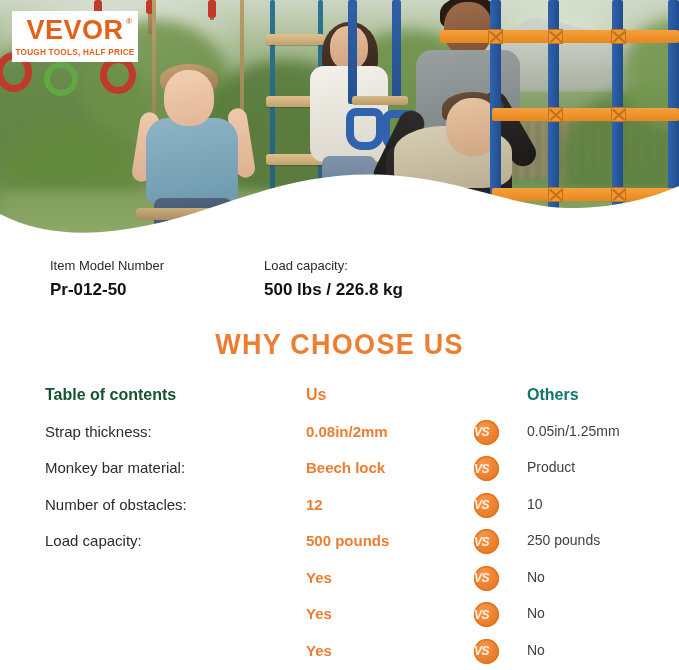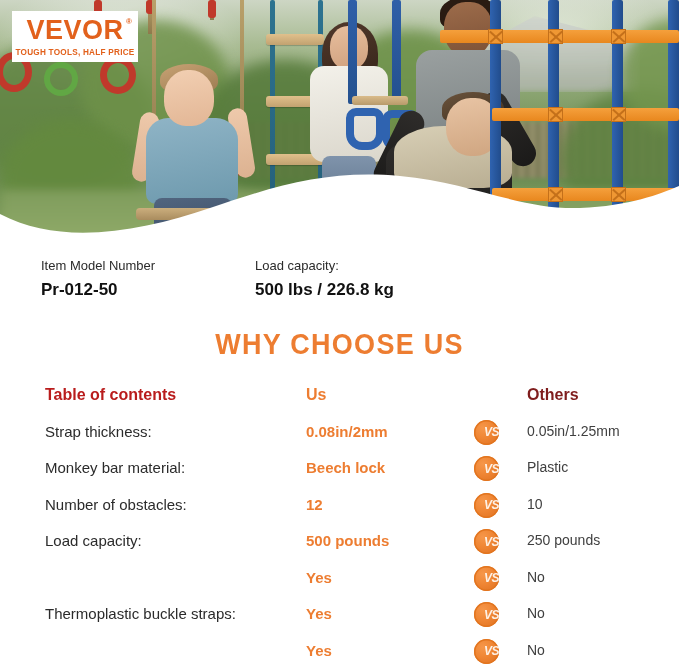--- a/index.html
+++ b/index.html
@@ -174,21 +174,21 @@
   .logo-reg {
     position:absolute; right:-9px; top:1px; font-size:8px; font-weight:bold;
   }
   .logo-tag {
     font-family:"Liberation Sans", sans-serif;
     font-weight:bold; font-size:8.2px; letter-spacing:.25px;
     color:#E2611C; margin-top:4px;
   }
 
   
-  .specs { position:absolute; left:0; top:258px; width:554px; height:52px; }
+  .specs { position:absolute; left:9px; top:258px; width:554px; height:52px; }
   .spec { position:absolute; }
   .spec-label { font-size:13px; color:#2b2b2b; line-height:1.2; }
   .spec-value { font-size:17px; font-weight:bold; color:#111111; margin-top:6px; line-height:1.2; }
 
   
   .why {
     position:absolute; left:0; top:328px; width:679px;
     text-align:center;
     font-family:"Liberation Sans", sans-serif;
     font-weight:bold; font-size:29px; letter-spacing:1.4px;
@@ -196,31 +196,31 @@
     transform:scaleX(.93); transform-origin:center;
   }
 
   
   .tbl { position:absolute; left:0; top:386px; width:679px; }
   .trow { position:relative; height:36.5px; }
   .c-label { position:absolute; left:45px; top:0; font-size:15px; color:#2b2b2b; white-space:nowrap; }
   .c-us    { position:absolute; left:306px; top:0; font-size:15px; color:#ED7D31; white-space:nowrap; }
   .c-other { position:absolute; left:527px; top:0; font-size:14px; color:#404040; white-space:nowrap; }
 
-  .hrow .c-label { font-weight:bold; font-size:16px; color:#b91c1c; }
+  .hrow .c-label { font-weight:bold; font-size:16px; color:#14532d; }
   .hrow .c-us    { font-weight:bold; font-size:16px; }
-  .hrow .c-other { font-weight:bold; font-size:16px; color:#7f1d1d; }
+  .hrow .c-other { font-weight:bold; font-size:16px; color:#0f766e; }
   .drow .c-us    { font-weight:bold; }
 
   .vs {
     position:absolute; left:474px; top:-3px; width:25px; height:25px;
     border-radius:50%;
     background:radial-gradient(circle at 36% 32%, #f6974a 0%, #ef8533 45%, #dd6f1f 100%);
     box-shadow:inset 0 0 0 1.5px #e2751f;
-    display:flex; align-items:center; justify-content:flex-end;
+    display:flex; align-items:center; justify-content:flex-start;
   }
   .vs span {
     font-family:"Liberation Sans", sans-serif;
     font-weight:bold; font-size:12px; color:#fdf1e6;
     font-style:italic; letter-spacing:-.5px;
   }
 </style>
 </head>
 <body>
 
@@ -363,21 +363,21 @@
       </div>
     <div class="c-other">0.05in/1.25mm</div>
   </div>
 
   <div class="trow drow">
     <div class="c-label">Monkey bar material:</div>
     <div class="c-us">Beech lock</div>
     <div class="vs">
         <span>VS</span>
       </div>
-    <div class="c-other">Plastic</div>
+    <div class="c-other">Product</div>
   </div>
 
   <div class="trow drow">
     <div class="c-label">Number of obstacles:</div>
     <div class="c-us">12</div>
     <div class="vs">
         <span>VS</span>
       </div>
     <div class="c-other">10</div>
   </div>
@@ -393,21 +393,20 @@
 
   <div class="trow drow">
     <div class="c-us">Yes</div>
     <div class="vs">
         <span>VS</span>
       </div>
     <div class="c-other">No</div>
   </div>
 
   <div class="trow drow">
-    <div class="c-label">Thermoplastic buckle straps:</div>
     <div class="c-us">Yes</div>
     <div class="vs">
         <span>VS</span>
       </div>
     <div class="c-other">No</div>
   </div>
 
   <div class="trow drow">
     <div class="c-us">Yes</div>
     <div class="vs">

